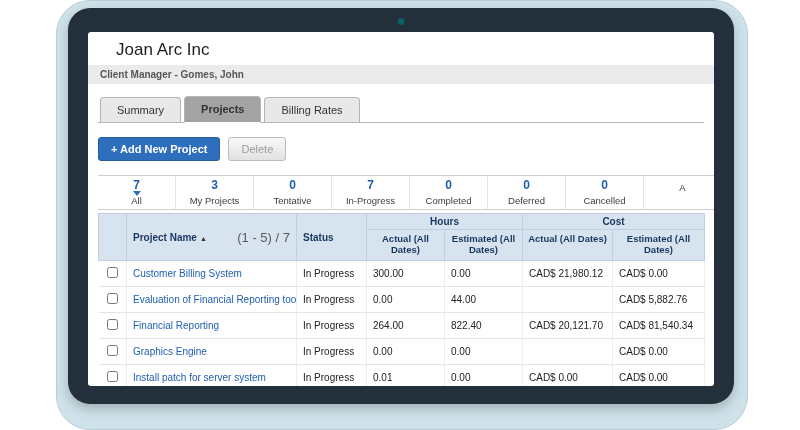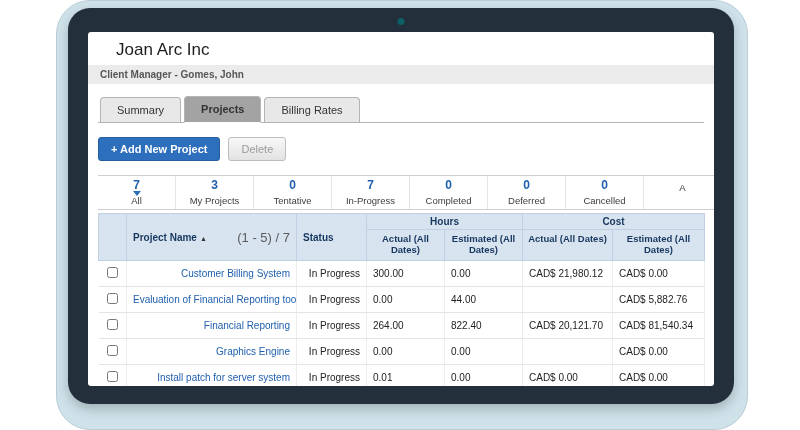--- a/index.html
+++ b/index.html
@@ -53,21 +53,21 @@
   .table-wrap { margin-top:3px; flex:1; overflow:hidden; }
   table { border-collapse:collapse; table-layout:fixed; width:606px; font-size:10px; color:#222; }
   thead th { background:#d8e3f0; border:1px solid #c0d0e2; color:#17375e; }
   th.group { font-size:10px; font-weight:bold; text-align:center; padding:2px 0;margin-left:41px; }
   th.sub { font-size:9.5px; font-weight:bold; text-align:center; vertical-align:top; padding:3px 4px 5px; line-height:11px; }
   th.main { font-size:10px; font-weight:bold; text-align:left; padding:0 6px; vertical-align:middle; }
   .name-head { display:flex; justify-content:space-between; align-items:center; }
   .sort { font-size:7px; color:#333; margin-left:3px; }
   .pagination { color:#5a5a5a; font-weight:normal; font-size:13px; white-space:nowrap; }
   tbody td { border-bottom:1px solid #e4e4e4; border-right:1px solid #ededed; padding:6px 6px; height:24px;
-             white-space:nowrap; overflow:hidden;text-align:right; }
+             white-space:nowrap; overflow:hidden; }
   td.check-cell { text-align:center; padding:6px 2px; }
   td.num { text-align:left; }
   a.project-link { color:#1f5fad; text-decoration:none; }
   input[type=checkbox] { width:11px; height:11px; accent-color:#888; }
 </style>
 </head>
 <body>
 
 <div class="stage">
   <div class="device-base"></div>

